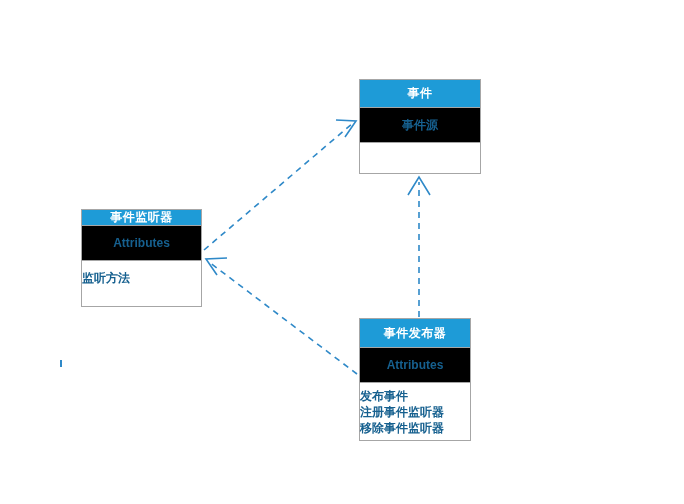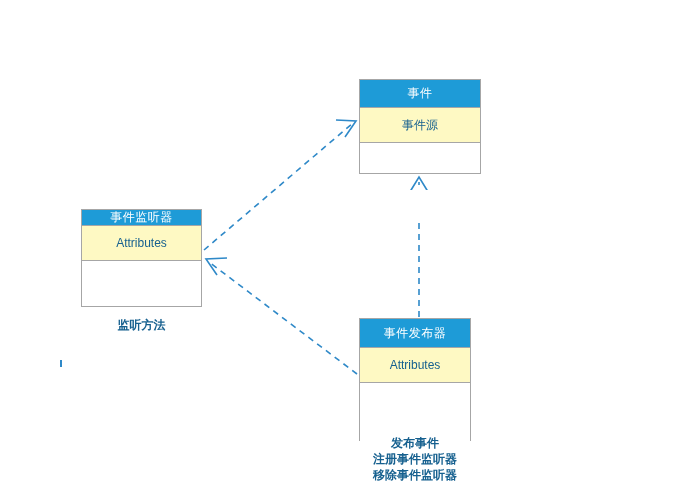--- a/index.html
+++ b/index.html
@@ -4,33 +4,33 @@
 <style>
   html,body{margin:0;padding:0;background:#ffffff;}
   body{width:684px;height:504px;overflow:hidden;
        font-family:"Liberation Sans","DejaVu Sans",sans-serif;}
   #canvas{position:relative;width:684px;height:504px;background:#fff;}
 
   .uml-class{position:absolute;box-sizing:border-box;
              border:1px solid #a6a6a6;background:#ffffff;}
   .uml-header{box-sizing:border-box;width:100%;
               background:#1e9bd7;color:#ffffff;
-              font-size:12px;font-weight:normal;
+              font-size:12px;font-weight:bold;
               display:flex;align-items:center;justify-content:center;
               border-bottom:1px solid #a6a6a6;letter-spacing:.5px;}
   .uml-attrs{box-sizing:border-box;width:100%;
-             background:#fef9c3;color:#16608f;
-             font-size:12px;font-weight:normal;
+             background:#000000;color:#16608f;
+             font-size:12px;font-weight:bold;
              display:flex;align-items:center;justify-content:center;
              border-bottom:1px solid #a6a6a6;}
   .uml-methods{box-sizing:border-box;width:100%;
                background:#ffffff;color:#16608f;
                font-size:12px;font-weight:bold;line-height:16px;
-               display:flex;flex-direction:column;align-items:center;
-               justify-content:center;text-align:center;margin-top:47px;}
+               display:flex;flex-direction:column;align-items:flex-start;
+               justify-content:center;text-align:center;}
   .uml-methods span{display:block;}
 
   #svg-edges{position:absolute;left:0;top:0;width:684px;height:504px;
              pointer-events:none;}
   .artifact-tick{position:absolute;background:#2f89c8;}
 </style>
 </head>
 <body>
 
 <div id="canvas">

